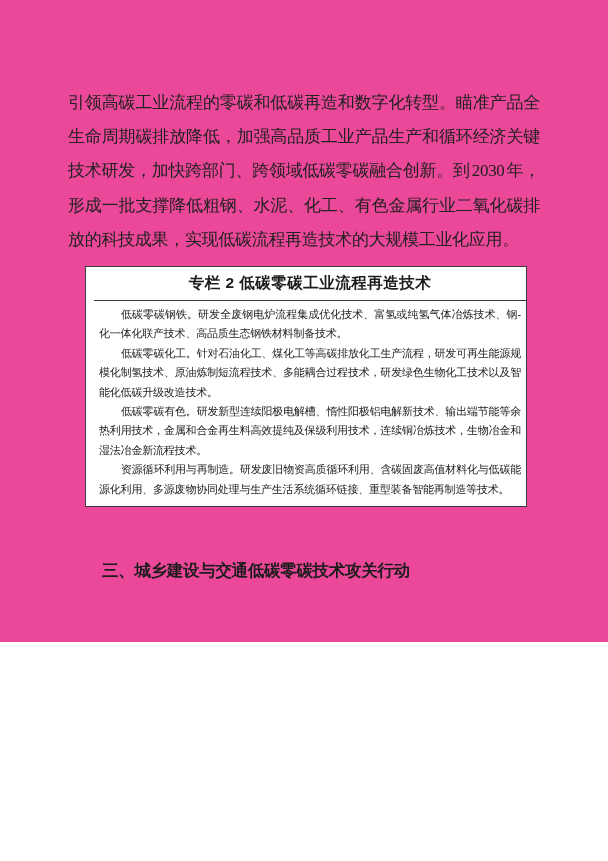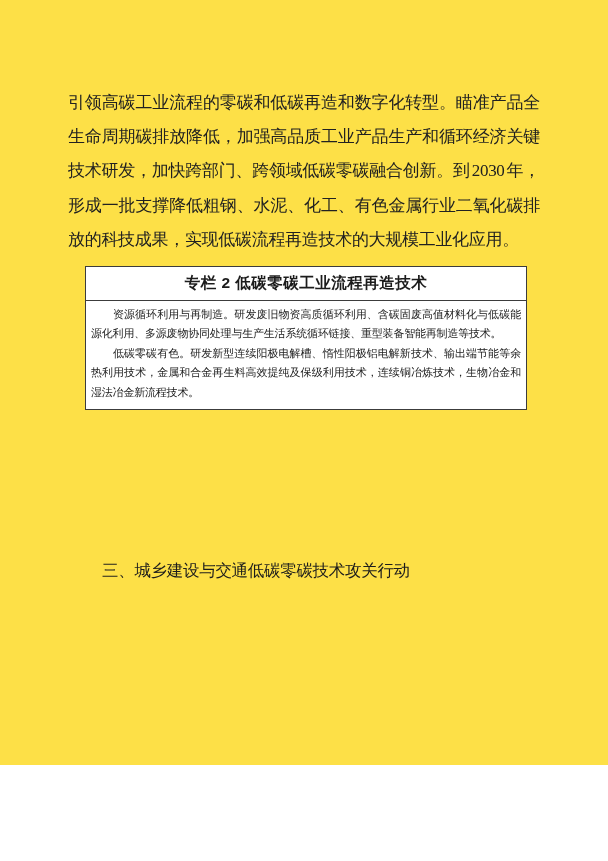--- a/index.html
+++ b/index.html
@@ -3,22 +3,22 @@
 <meta charset="utf-8">
 <style>
   html, body {
     margin: 0;
     padding: 0;
     background: #ffffff;
   }
   .page {
     position: relative;
     width: 608px;
-    height: 765px;
-    background: #fde047;
+    height: 642px;
+    background: #ec4899;
     color: #212121;
     font-family: "Liberation Serif", "DejaVu Serif", serif;
     overflow: hidden;
   }
   
   .body-para {
     position: absolute;
     left: 68px;
     width: 472px;
     margin: 0;
@@ -35,20 +35,21 @@
 
   
   .column-box {
     position: absolute;
     top: 266px;
     left: 85px;
     width: 442px;
     box-sizing: border-box;
     border: 1.5px solid #3c3c3c;
     background: #ffffff;
+    padding-left: 8px;
   }
   .column-box-header {
     border-bottom: 1.5px solid #3c3c3c;
     text-align: center;
     font-family: "Liberation Sans", "DejaVu Sans", sans-serif;
     font-weight: bold;
     font-size: 15.5px;
     line-height: 20px;
     padding: 6px 2px 7px;
     color: #1c1c1c;
@@ -68,21 +69,21 @@
     color: #212121;
   }
 
   
   .section-heading {
     position: absolute;
     top: 557px;
     left: 102px;
     margin: 0;
     font-family: "Liberation Sans", "DejaVu Sans", sans-serif;
-    font-weight: normal;
+    font-weight: bold;
     font-size: 16.5px;
     line-height: 26px;
     letter-spacing: -0.3px;
     color: #1c1c1c;
   }
 
   
   .page-number {
     position: absolute;
     top: 776px;
@@ -95,22 +96,24 @@
 </head>
 <body>
 
 <div class="page">
 
   <p class="body-para para-intro">引领高碳工业流程的零碳和低碳再造和数字化转型。瞄准产品全生命周期碳排放降低，加强高品质工业产品生产和循环经济关键技术研发，加快跨部门、跨领域低碳零碳融合创新。到 2030 年，形成一批支撑降低粗钢、水泥、化工、有色金属行业二氧化碳排放的科技成果，实现低碳流程再造技术的大规模工业化应用。</p>
 
   <div class="column-box">
     <div class="column-box-header">专栏 2 低碳零碳工业流程再造技术</div>
     <div class="column-box-body">
+      <p>低碳零碳钢铁。研发全废钢电炉流程集成优化技术、富氢或纯氢气体冶炼技术、钢-化一体化联产技术、高品质生态钢铁材料制备技术。</p>
+      <p>低碳零碳化工。针对石油化工、煤化工等高碳排放化工生产流程，研发可再生能源规模化制氢技术、原油炼制短流程技术、多能耦合过程技术，研发绿色生物化工技术以及智能化低碳升级改造技术。</p>
+      <p>低碳零碳有色。研发新型连续阳极电解槽、惰性阳极铝电解新技术、输出端节能等余热利用技术，金属和合金再生料高效提纯及保级利用技术，连续铜冶炼技术，生物冶金和湿法冶金新流程技术。</p>
       <p>资源循环利用与再制造。研发废旧物资高质循环利用、含碳固废高值材料化与低碳能源化利用、多源废物协同处理与生产生活系统循环链接、重型装备智能再制造等技术。</p>
-      <p>低碳零碳有色。研发新型连续阳极电解槽、惰性阳极铝电解新技术、输出端节能等余热利用技术，金属和合金再生料高效提纯及保级利用技术，连续铜冶炼技术，生物冶金和湿法冶金新流程技术。</p>
     </div>
   </div>
 
   <h3 class="section-heading">三、城乡建设与交通低碳零碳技术攻关行动</h3>
 
 
   <div class="page-number">— 4 —</div>
 
 </div>
 

